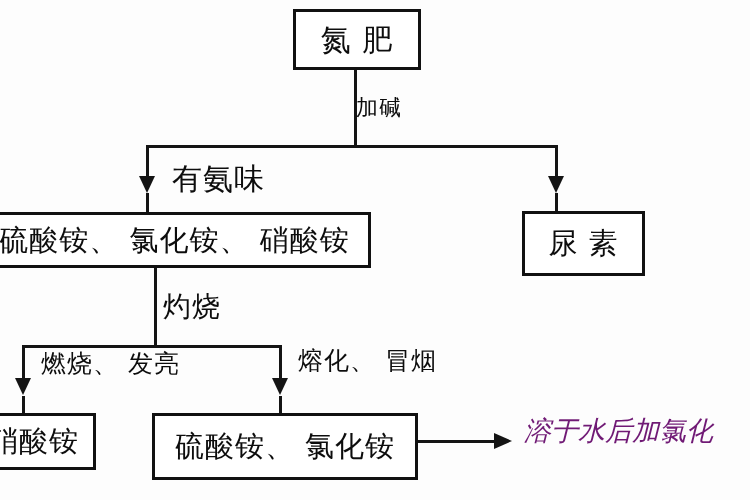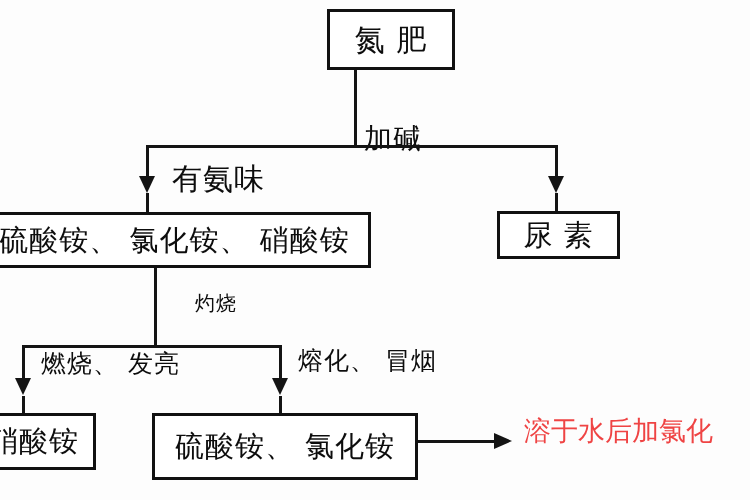--- a/index.html
+++ b/index.html
@@ -64,63 +64,64 @@
   }
   .label {
     position: absolute;
     color: #0d0d0d;
     white-space: nowrap;
     letter-spacing: 1px;
     line-height: 1.1;
   }
   .note {
     position: absolute;
-    color: #ef4444;
+    color: #701a75;
     white-space: nowrap;
     letter-spacing: 0px;
     line-height: 1.22;
+    font-style: italic;
   }
 </style>
 </head>
 <body>
 
 <div id="canvas">
 
-  <div class="box" style="left:293px; top:9px; width:128px; height:61px; font-size:30px;margin-left:34px;">
+  <div class="box" style="left:293px; top:9px; width:128px; height:61px; font-size:30px;">
     <span class="txt">氮  肥</span>
   </div>
 
   <div class="vline" style="left:354px; top:70px; height:77px;"></div>
 
-  <div class="label" style="left:364px; top:96px; font-size:28px;margin-top:28px;">加碱</div>
+  <div class="label" style="left:356px; top:96px; font-size:22px;">加碱</div>
 
   <div class="hline" style="left:146px; top:145px; width:412px;"></div>
 
   <div class="vline" style="left:146px; top:145px; height:36px;"></div>
   <div class="arrow-down" style="left:139px; top:176px;"></div>
   <div class="label" style="left:172px; top:162px; font-size:30px;">有氨味</div>
 
   <div class="vline" style="left:555px; top:145px; height:36px;"></div>
   <div class="arrow-down" style="left:548px; top:176px;"></div>
 
   <div class="vline" style="left:146px; top:193px; height:20px;"></div>
 
   <div class="vline" style="left:555px; top:193px; height:18px;"></div>
 
   <div class="box" style="left:-22px; top:212px; width:393px; height:56px; font-size:29px;">
     <span class="txt">硫酸铵、 氯化铵、 硝酸铵</span>
   </div>
 
-  <div class="box" style="left:497px; top:211px; width:123px; height:48px; font-size:29px;">
+  <div class="box" style="left:522px; top:211px; width:123px; height:65px; font-size:29px;">
     <span class="txt">尿  素</span>
   </div>
 
   <div class="vline" style="left:154px; top:268px; height:79px;"></div>
 
-  <div class="label" style="left:163px; top:292px; font-size:20px;margin-left:32px;">灼烧</div>
+  <div class="label" style="left:163px; top:292px; font-size:28px;">灼烧</div>
 
   <div class="hline" style="left:22px; top:345px; width:259px;"></div>
 
   <div class="vline" style="left:22px; top:345px; height:38px;"></div>
   <div class="arrow-down" style="left:15px; top:378px;"></div>
   <div class="label" style="left:41px; top:350px; font-size:25px;">燃烧、 发亮</div>
   <div class="vline" style="left:22px; top:396px; height:18px;"></div>
 
   <div class="vline" style="left:279px; top:345px; height:38px;"></div>
   <div class="arrow-down" style="left:272px; top:378px;"></div>

